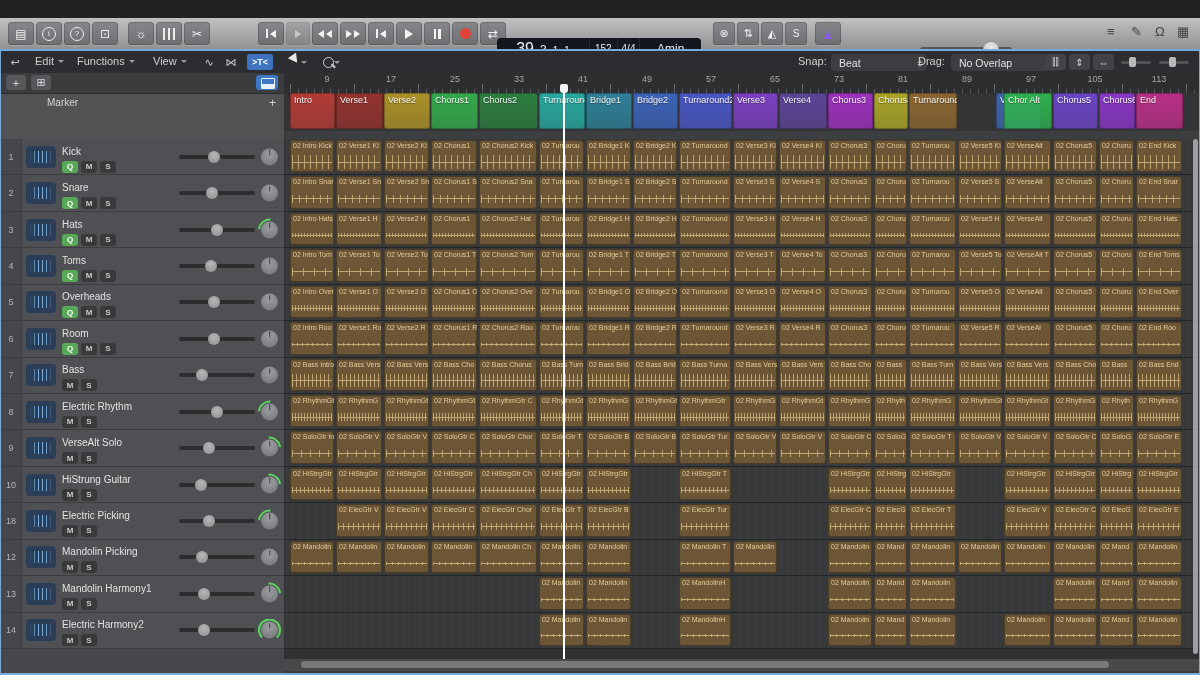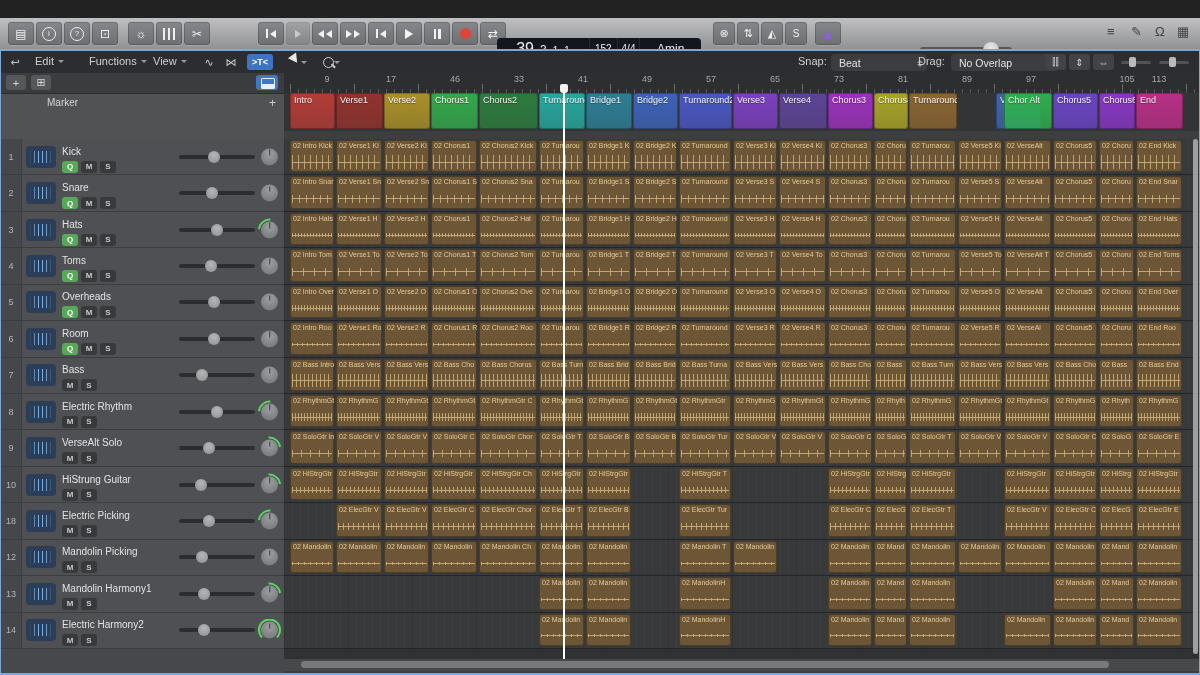--- a/index.html
+++ b/index.html
@@ -243,21 +243,21 @@
   </div>
 
   <div id="trackswin">
 
     <div id="menurow">
       <div class="mbtn-ic" style="left:4px">↩</div>
       <div class="menu-item" style="left:34px">
           <span>Edit</span>
           <span class="chev"></span>
         </div>
-      <div class="menu-item" style="left:88px">
+      <div class="menu-item" style="left:76px">
           <span>Functions</span>
           <span class="chev"></span>
         </div>
       <div class="menu-item" style="left:152px">
           <span>View</span>
           <span class="chev"></span>
         </div>
       <div class="mbtn-ic" style="left:198px">∿</div>
       <div class="mbtn-ic" style="left:220px">⋈</div>
       <div class="mbtn-ic" id="catch-btn" style="left:246px">&gt;<span>T</span>&lt;</div>
@@ -491,31 +491,31 @@
             </div>
             <div class="knob lr"></div>
           </div>
         </div>
     </div>
 
     <div id="arrange">
       <div id="ruler">
           <span class="rnum" style="left: 43px;">9</span>
           <span class="rnum" style="left: 107px;">17</span>
-          <span class="rnum" style="left: 171px;">46</span>
+          <span class="rnum" style="left: 171px;">25</span>
           <span class="rnum" style="left: 235px;">33</span>
           <span class="rnum" style="left: 299px;">41</span>
           <span class="rnum" style="left: 363px;">49</span>
           <span class="rnum" style="left: 427px;">57</span>
           <span class="rnum" style="left: 491px;">65</span>
           <span class="rnum" style="left: 555px;">73</span>
           <span class="rnum" style="left: 619px;">81</span>
           <span class="rnum" style="left: 683px;">89</span>
           <span class="rnum" style="left: 747px;">97</span>
-          <span class="rnum" style="left: 811px; margin-left: 32px;">105</span>
+          <span class="rnum" style="left: 811px;">105</span>
           <span class="rnum" style="left: 875px;">113</span>
         </div>
       <div id="markers">
           <div class="marker" style="left: 6px; width: 45px; background: linear-gradient(rgb(178, 60, 54), rgba(178, 60, 54, 0.8));">
             <span>Intro</span>
           </div>
           <div class="marker" style="left: 52px; width: 47px; background: linear-gradient(rgb(146, 50, 46), rgba(146, 50, 46, 0.8));">
             <span>Verse1</span>
           </div>
           <div class="marker" style="left: 100px; width: 46px; background: linear-gradient(rgb(171, 144, 40), rgba(171, 144, 40, 0.8));">

